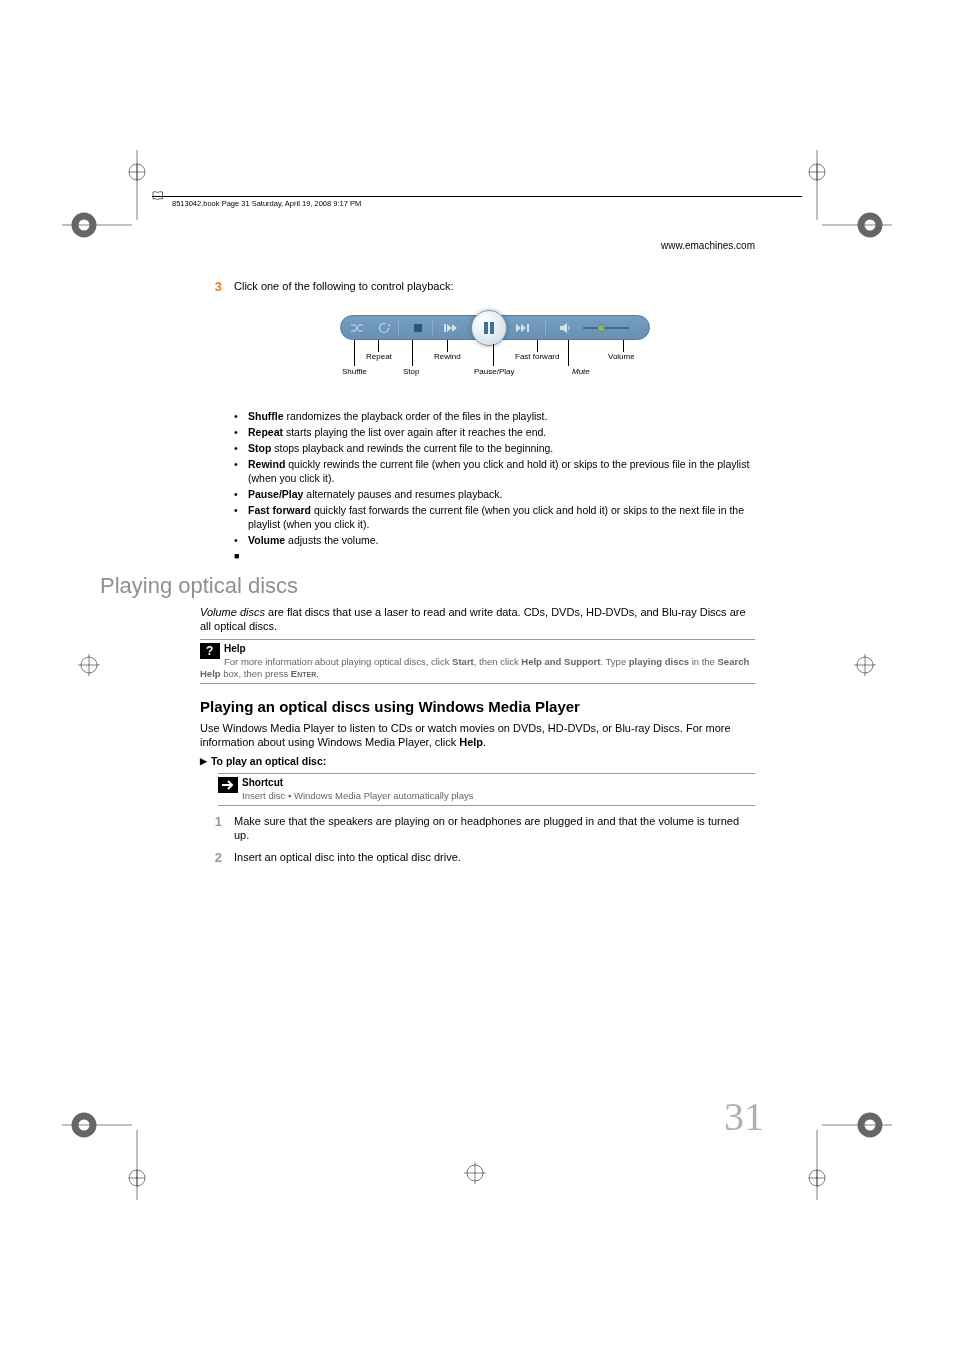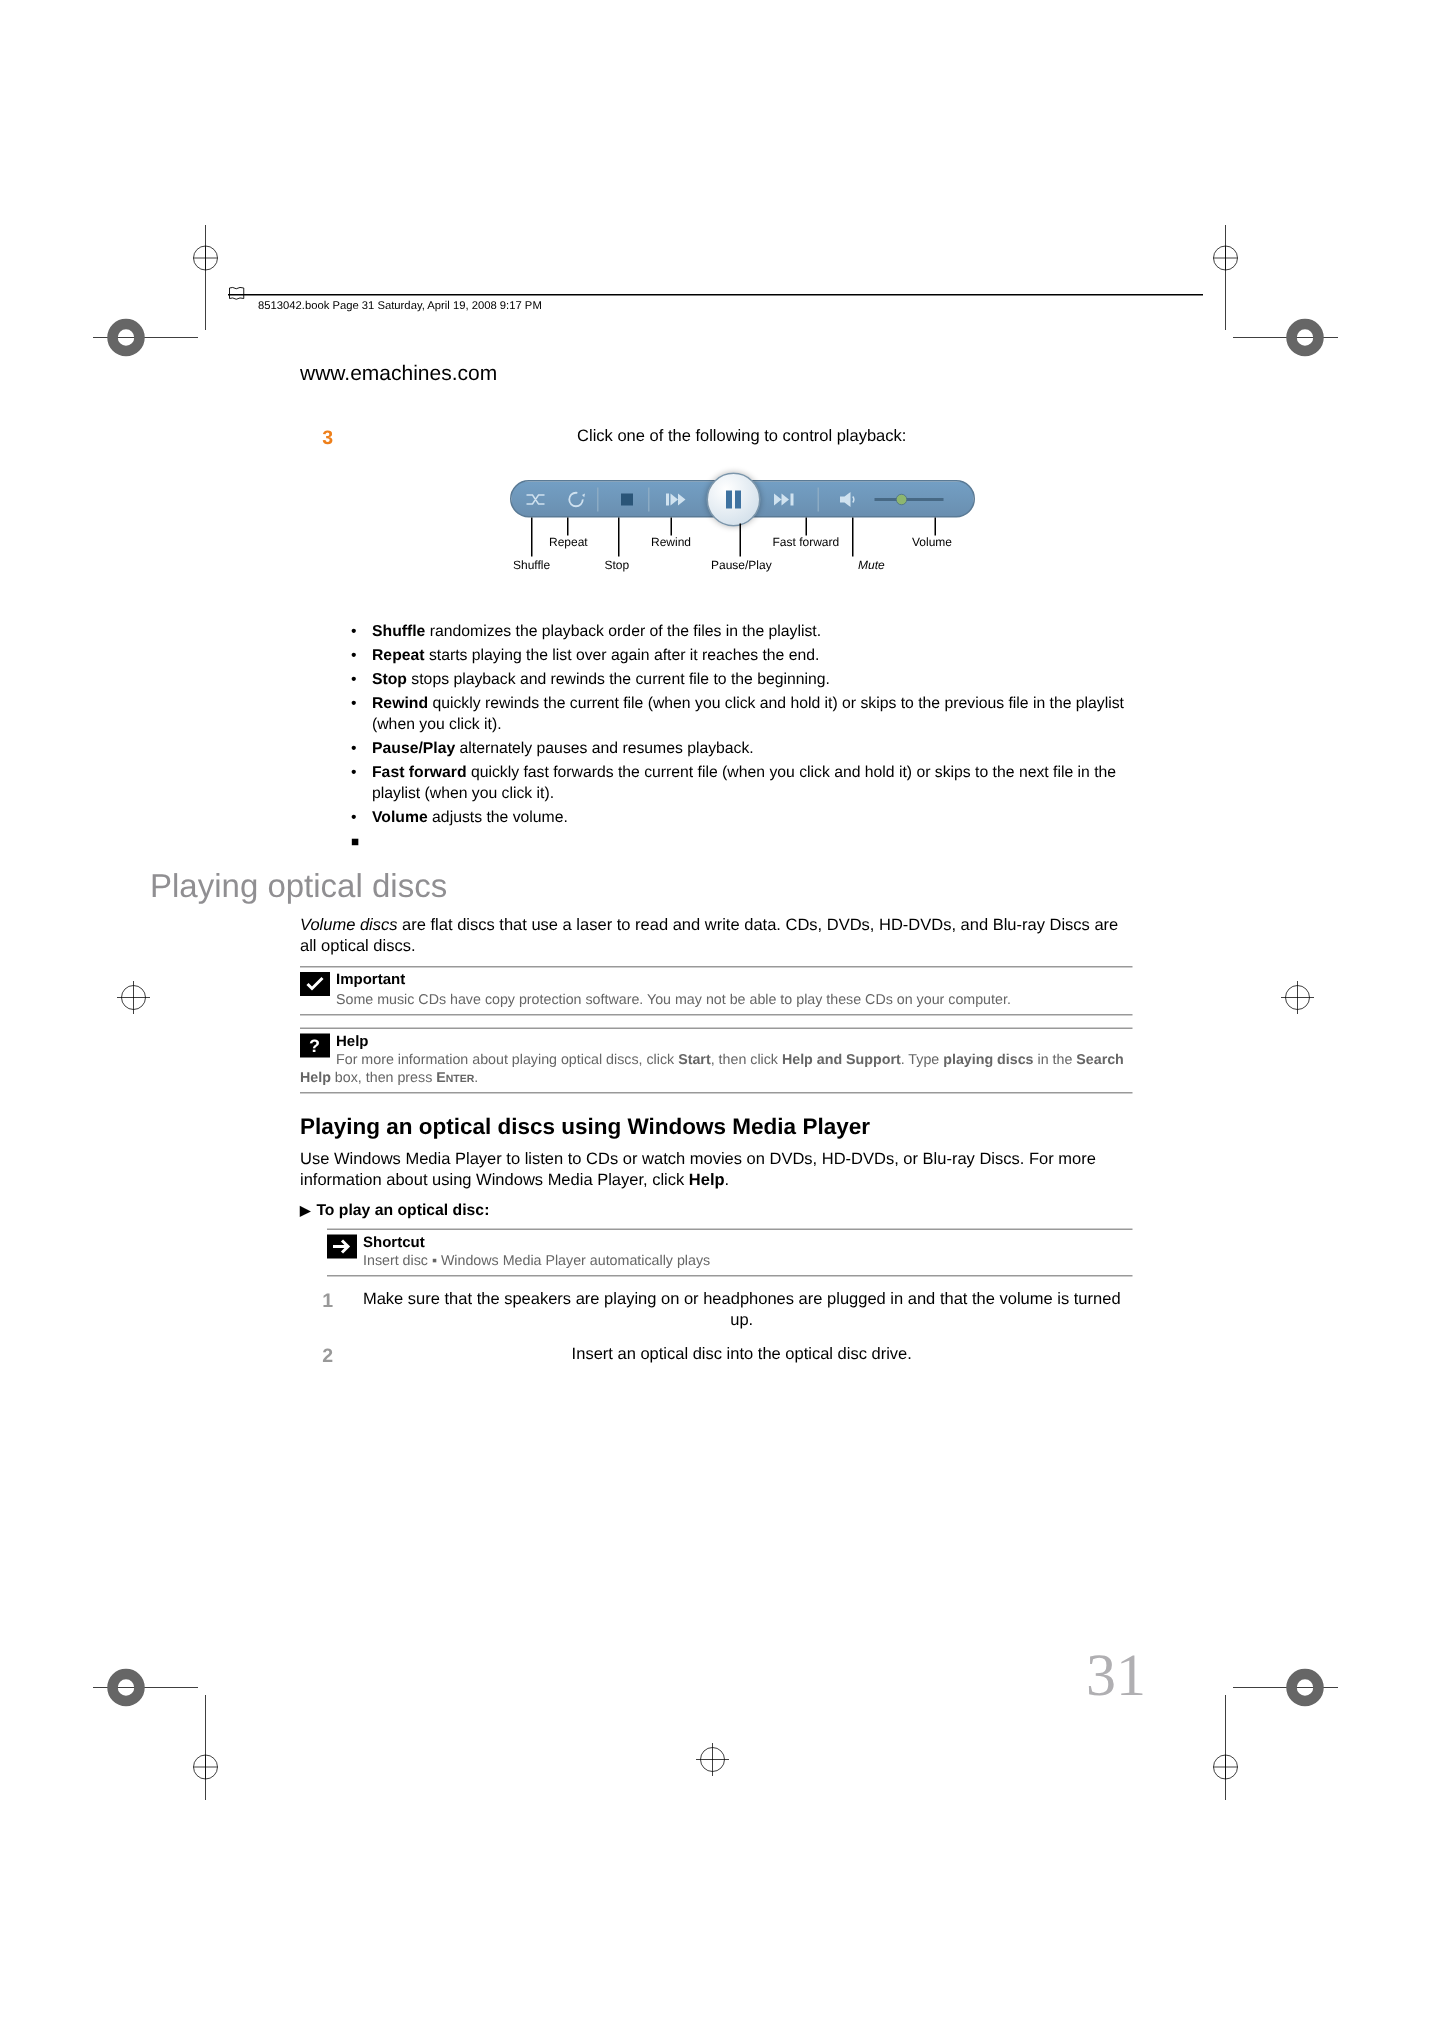--- a/index.html
+++ b/index.html
@@ -10,26 +10,26 @@
 .reg { position: absolute; }
 .reg svg { display: block; }
 
 
 .slug-line { position: absolute; top: 196px; left: 152px; right: 152px; border-top: 0.5px solid #000; }
 .slug-icon { position: absolute; top: 190px; left: 152px; width: 12px; height: 12px; }
 .slug-text { position: absolute; top: 199px; left: 172px; font-size: 7.5px; color: #000; }
 
 
 .content { position: absolute; top: 240px; left: 200px; width: 555px; }
-.header-url { text-align: left; font-size: 14px; color: #000; margin-bottom: 28px; }
+.header-url { text-align: right; font-size: 10px; color: #000; margin-bottom: 28px; }
 
 .step-row { display: flex; margin-bottom: 8px; }
 .step-num { width: 34px; text-align: right; padding-right: 12px; color: #ee7f1a; font-size: 13px; font-weight: bold; flex-shrink:0; }
 .step-num.gray { color: #999; }
-.step-text { flex: 1; font-size: 11px; line-height: 1.3; text-align: center; }
+.step-text { flex: 1; font-size: 11px; line-height: 1.3; }
 
 .player-fig { position: relative; margin: 8px 0 18px 140px; width: 320px; height: 90px; }
 .player-body { position: absolute; left: 0; top: 13px; width: 310px; height: 25px; background: linear-gradient(#739fc4,#6a8fb0); border: 1px solid #5a7a95; border-radius: 13px; display:flex; align-items:center; }
 .pbtn { position: relative; margin-left:5px; width:22px; height:18px; display:flex; align-items:center; justify-content:center; color:#dceaf5; font-size:10px;}
 .bigbtn { width:36px; height:36px; margin-top:-6px; margin-bottom:-6px; border-radius:50%; background:radial-gradient(circle at 35% 30%, #fff, #c9d9e6); border:1px solid #7b95aa; box-shadow:0 0 4px rgba(0,0,0,.3); display:flex;align-items:center;justify-content:center;}
 .vsep { width:1px; height:16px; background:#8cabc4; margin: 0 3px;}
 .plbl { position:absolute; font-size:8px; color:#000; white-space:nowrap; }
 .pline { position:absolute; width:0.5px; background:#000; }
 
 .bullet-item { display: flex; margin-bottom: 2.5px; margin-left: 34px; font-size: 10.5px; line-height: 1.3; }
@@ -240,28 +240,20 @@
         <div class="bullet-item">
           <div class="bullet-dot">•</div>
           <div class="btxt"><b>Volume</b> adjusts the volume.</div>
         </div>
       </div>
   <div class="square-bullet">■</div>
 
   <h2 class="section">Playing optical discs</h2>
   <div class="para"><i>Volume discs</i><span> are flat discs that use a laser to read and write data. CDs, DVDs, HD-DVDs, and Blu-ray Discs are all optical discs.</span></div>
 
-  <div class="callout">
-    <div class="icon">
-          <svg width="14" height="12">
-            <path d="M2 6 L5 9 L12 2" stroke="#fff" stroke-width="2" fill="none"></path>
-          </svg>
-        </div>
-    <div class="ct"><span class="padded"><b class="title">Important</b><br></span><span class="padded" style="display:inline">Some music CDs have copy protection software. You may not be able to play these CDs on your computer.</span></div>
-  </div>
 
   <div class="callout">
     <div class="icon">
           <svg width="14" height="14">
             <text x="3" y="11" fill="#fff" font-size="12" font-weight="bold">?</text>
           </svg>
         </div>
     <div class="ct"><span class="padded"><b class="title">Help</b><br></span><span class="padded" style="display:inline"><span>For more information about playing optical discs, click </span><b>Start</b><span>, then click </span><b>Help and Support</b><span>. Type </span><b>playing discs</b><span> in the </span><b>Search Help</b><span> box, then press </span><b style="font-variant:small-caps">Enter</b><span>.</span></span></div>
   </div>
 

